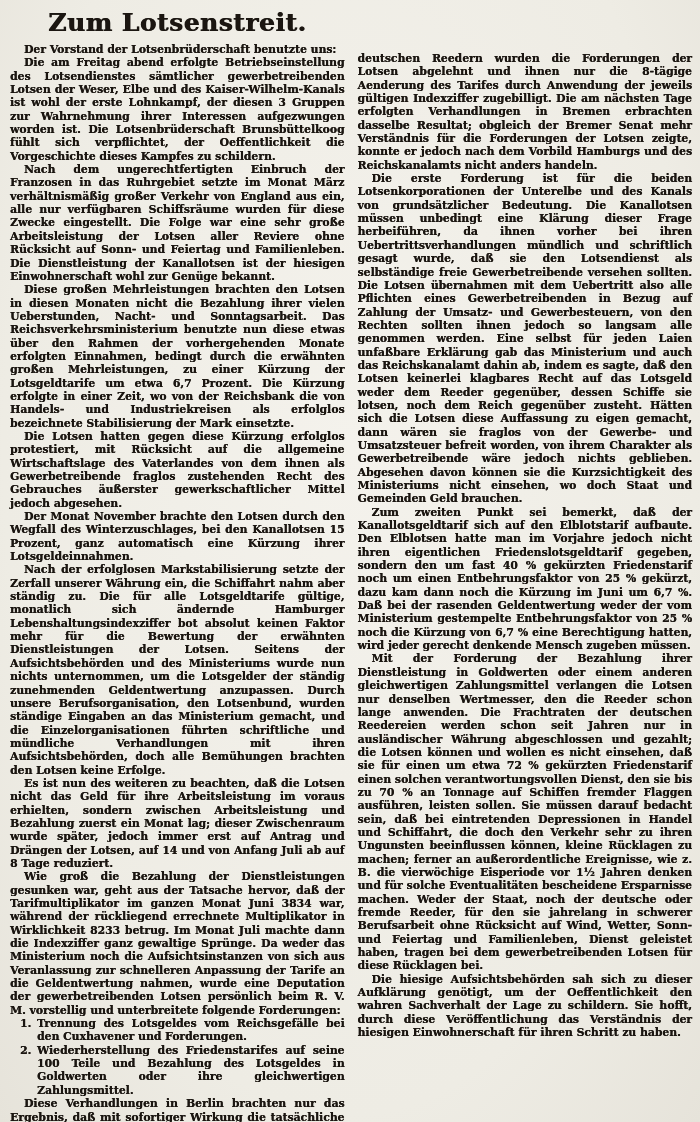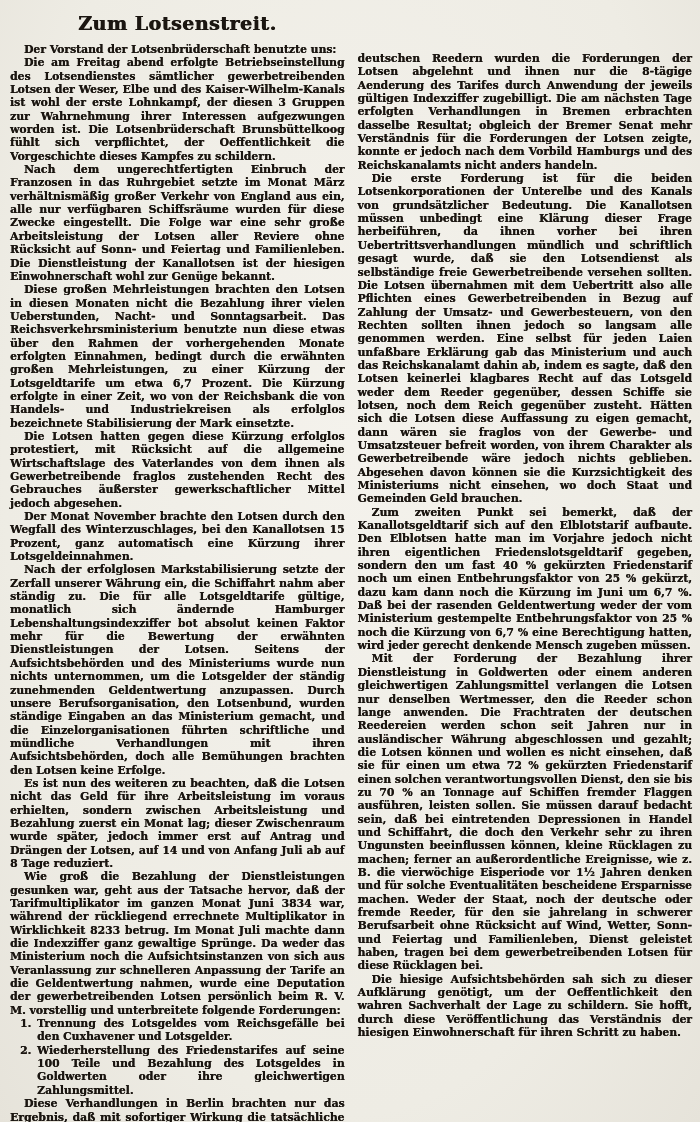--- a/index.html
+++ b/index.html
@@ -18,21 +18,21 @@
     font-family: "DejaVu Serif", serif;
     font-weight: 700;
     font-size: 10.8px;
     line-height: 13.35px;
     display: flex;
     gap: 13px;
   }
   .col { flex: 1 1 0; min-width: 0; }
   .col-right { padding-top: 46px; }
   .title {
-    font-size: 19px;
+    font-size: 25px;
     line-height: 30px;
     margin: 2px 0 5px 0;
     text-align: center;
     letter-spacing: 0.5px;
     text-shadow: 0.7px 0 0 currentColor;
   }
   p {
     margin: 0;
     text-indent: 14px;
     text-align: justify;
@@ -56,21 +56,21 @@
     <p>Nach dem ungerechtfertigten Einbruch der Franzosen in das Ruhrgebiet setzte im Monat März verhältnismäßig großer Verkehr von England aus ein, alle nur verfügbaren Schiffsräume wurden für diese Zwecke eingestellt. Die Folge war eine sehr große Arbeitsleistung der Lotsen aller Reviere ohne Rücksicht auf Sonn- und Feiertag und Familienleben. Die Dienstleistung der Kanallotsen ist der hiesigen Einwohnerschaft wohl zur Genüge bekannt.</p>
     <p>Diese großen Mehrleistungen brachten den Lotsen in diesen Monaten nicht die Bezahlung ihrer vielen Ueberstunden, Nacht- und Sonntagsarbeit. Das Reichsverkehrsministerium benutzte nun diese etwas über den Rahmen der vorhergehenden Monate erfolgten Einnahmen, bedingt durch die erwähnten großen Mehrleistungen, zu einer Kürzung der Lotsgeldtarife um etwa 6,7 Prozent. Die Kürzung erfolgte in einer Zeit, wo von der Reichsbank die von Handels- und Industriekreisen als erfolglos bezeichnete Stabilisierung der Mark einsetzte.</p>
     <p>Die Lotsen hatten gegen diese Kürzung erfolglos protestiert, mit Rücksicht auf die allgemeine Wirtschaftslage des Vaterlandes von dem ihnen als Gewerbetreibende fraglos zustehenden Recht des Gebrauches äußerster gewerkschaftlicher Mittel jedoch abgesehen.</p>
     <p>Der Monat November brachte den Lotsen durch den Wegfall des Winterzuschlages, bei den Kanallotsen 15 Prozent, ganz automatisch eine Kürzung ihrer Lotsgeldeinnahmen.</p>
     <p>Nach der erfolglosen Markstabilisierung setzte der Zerfall unserer Währung ein, die Schiffahrt nahm aber ständig zu. Die für alle Lotsgeldtarife gültige, monatlich sich ändernde Hamburger Lebenshaltungsindexziffer bot absolut keinen Faktor mehr für die Bewertung der erwähnten Dienstleistungen der Lotsen. Seitens der Aufsichtsbehörden und des Ministeriums wurde nun nichts unternommen, um die Lotsgelder der ständig zunehmenden Geldentwertung anzupassen. Durch unsere Berufsorganisation, den Lotsenbund, wurden ständige Eingaben an das Ministerium gemacht, und die Einzelorganisationen führten schriftliche und mündliche Verhandlungen mit ihren Aufsichtsbehörden, doch alle Bemühungen brachten den Lotsen keine Erfolge.</p>
     <p>Es ist nun des weiteren zu beachten, daß die Lotsen nicht das Geld für ihre Arbeitsleistung im voraus erhielten, sondern zwischen Arbeitsleistung und Bezahlung zuerst ein Monat lag; dieser Zwischenraum wurde später, jedoch immer erst auf Antrag und Drängen der Lotsen, auf 14 und von Anfang Juli ab auf 8 Tage reduziert.</p>
     <p>Wie groß die Bezahlung der Dienstleistungen gesunken war, geht aus der Tatsache hervor, daß der Tarifmultiplikator im ganzen Monat Juni 3834 war, während der rückliegend errechnete Multiplikator in Wirklichkeit 8233 betrug. Im Monat Juli machte dann die Indexziffer ganz gewaltige Sprünge. Da weder das Ministerium noch die Aufsichtsinstanzen von sich aus Veranlassung zur schnelleren Anpassung der Tarife an die Geldentwertung nahmen, wurde eine Deputation der gewerbetreibenden Lotsen persönlich beim R. V. M. vorstellig und unterbreitete folgende Forderungen:</p>
     <div class="list">
       <div class="li">
         <span class="num">1.</span>
-        <span class="litext">Trennung des Lotsgeldes vom Reichsgefälle bei den Cuxhavener und Lotsgelder.</span>
+        <span class="litext">Trennung des Lotsgeldes vom Reichsgefälle bei den Cuxhavener und Forderungen.</span>
       </div>
       <div class="li">
         <span class="num">2.</span>
         <span class="litext">Wiederherstellung des Friedenstarifes auf seine 100 Teile und Bezahlung des Lotsgeldes in Goldwerten oder ihre gleichwertigen Zahlungsmittel.</span>
       </div>
     </div>
     <p>Diese Verhandlungen in Berlin brachten nur das Ergebnis, daß mit sofortiger Wirkung die tatsächliche gültige wöchentliche Indexziffer auf den Tarif zur Anwendung gelangte; bei den auf Veranlassung des R. V. M. 4 Tage später erfolgten Verhandlungen in Hamburg mit den</p>
   </div>
 
   <div class="col col-right">

